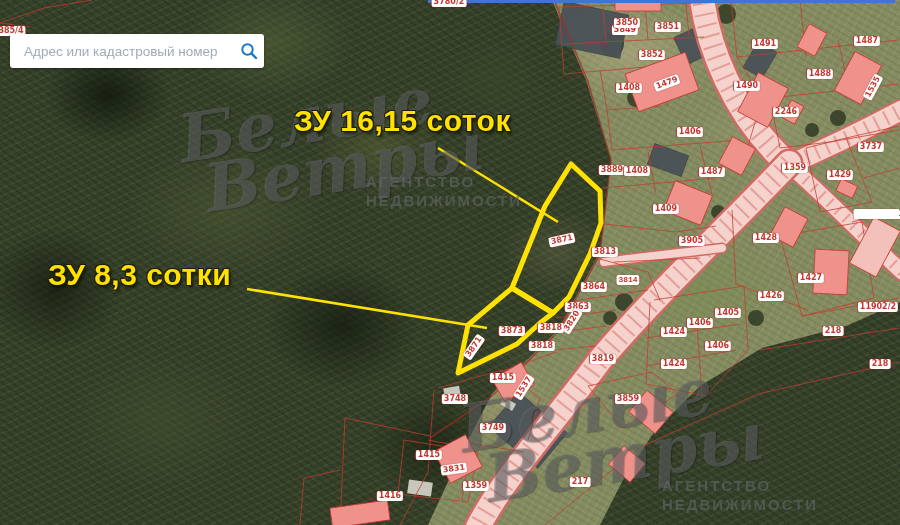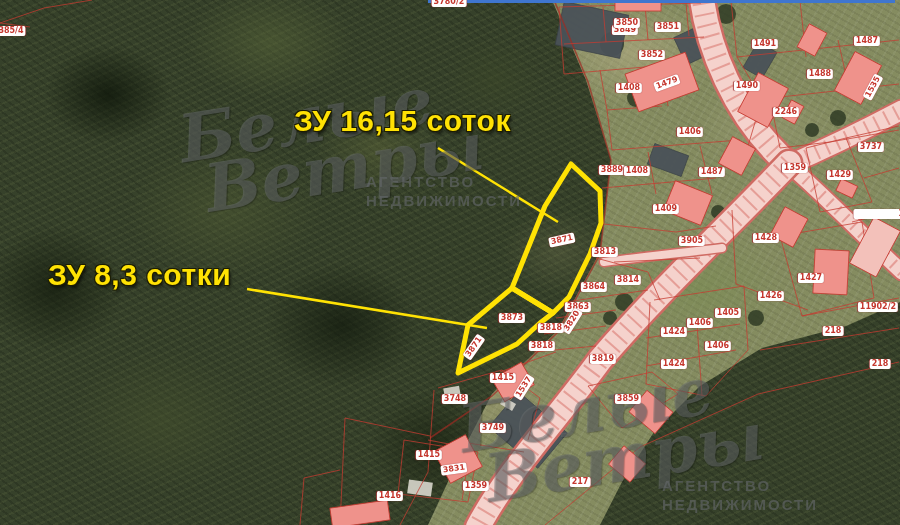--- a/index.html
+++ b/index.html
@@ -254,28 +254,28 @@
       <div class="plabel" style="left: 840px; top: 175px; transform: translate(-50%, -50%) rotate(0deg);">1429</div>
       <div class="plabel" style="left: 871px; top: 147px; transform: translate(-50%, -50%) rotate(0deg);">3737</div>
       <div class="plabel" style="left: 888px; top: 214px; transform: translate(-50%, -50%) rotate(0deg); padding-left: 45px;">1251</div>
       <div class="plabel" style="left: 666px; top: 209px; transform: translate(-50%, -50%) rotate(0deg);">1409</div>
       <div class="plabel" style="left: 692px; top: 241px; transform: translate(-50%, -50%) rotate(0deg);">3905</div>
       <div class="plabel" style="left: 766px; top: 238px; transform: translate(-50%, -50%) rotate(0deg);">1428</div>
       <div class="plabel" style="left: 612px; top: 170px; transform: translate(-50%, -50%) rotate(0deg);">3889</div>
       <div class="plabel" style="left: 637px; top: 171px; transform: translate(-50%, -50%) rotate(0deg);">1408</div>
       <div class="plabel" style="left: 562px; top: 240px; transform: translate(-50%, -50%) rotate(-12deg);">3871</div>
       <div class="plabel" style="left: 605px; top: 252px; transform: translate(-50%, -50%) rotate(0deg);">3813</div>
-      <div class="plabel" style="left: 628px; top: 280px; transform: translate(-50%, -50%) rotate(0deg);">3814</div>
+      <div class="plabel" style="left: 628px; top: 280px; transform: translate(-50%, -50%) rotate(0deg); font-family: Liberation Mono, monospace;">3814</div>
       <div class="plabel" style="left: 594px; top: 287px; transform: translate(-50%, -50%) rotate(0deg);">3864</div>
       <div class="plabel" style="left: 578px; top: 307px; transform: translate(-50%, -50%) rotate(0deg);">3863</div>
       <div class="plabel" style="left: 572px; top: 321px; transform: translate(-50%, -50%) rotate(-58deg);">3820</div>
       <div class="plabel" style="left: 551px; top: 328px; transform: translate(-50%, -50%) rotate(0deg);">3818</div>
       <div class="plabel" style="left: 542px; top: 346px; transform: translate(-50%, -50%) rotate(0deg);">3818</div>
       <div class="plabel" style="left: 569px; top: 359px; transform: translate(-50%, -50%) rotate(0deg); margin-left: 34px;">3819</div>
-      <div class="plabel" style="left: 512px; top: 318px; transform: translate(-50%, -50%) rotate(0deg);">3873</div>
+      <div class="plabel" style="left: 512px; top: 331px; transform: translate(-50%, -50%) rotate(0deg);">3873</div>
       <div class="plabel" style="left: 474px; top: 347px; transform: translate(-50%, -50%) rotate(-55deg);">3871</div>
       <div class="plabel" style="left: 503px; top: 378px; transform: translate(-50%, -50%) rotate(0deg);">1415</div>
       <div class="plabel" style="left: 524px; top: 387px; transform: translate(-50%, -50%) rotate(-58deg);">1537</div>
       <div class="plabel" style="left: 455px; top: 399px; transform: translate(-50%, -50%) rotate(0deg);">3748</div>
       <div class="plabel" style="left: 493px; top: 428px; transform: translate(-50%, -50%) rotate(0deg);">3749</div>
       <div class="plabel" style="left: 771px; top: 296px; transform: translate(-50%, -50%) rotate(0deg);">1426</div>
       <div class="plabel" style="left: 811px; top: 278px; transform: translate(-50%, -50%) rotate(0deg);">1427</div>
       <div class="plabel" style="left: 878px; top: 307px; transform: translate(-50%, -50%) rotate(0deg);">11902/2</div>
       <div class="plabel" style="left: 833px; top: 331px; transform: translate(-50%, -50%) rotate(0deg);">218</div>
       <div class="plabel" style="left: 880px; top: 364px; transform: translate(-50%, -50%) rotate(0deg);">218</div>
@@ -288,13 +288,22 @@
       <div class="plabel" style="left: 580px; top: 482px; transform: translate(-50%, -50%) rotate(0deg);">217</div>
       <div class="plabel" style="left: 476px; top: 486px; transform: translate(-50%, -50%) rotate(0deg);">1359</div>
       <div class="plabel" style="left: 390px; top: 496px; transform: translate(-50%, -50%) rotate(0deg);">1416</div>
       <div class="plabel" style="left: 429px; top: 455px; transform: translate(-50%, -50%) rotate(0deg);">1415</div>
       <div class="plabel" style="left: 454px; top: 469px; transform: translate(-50%, -50%) rotate(-8deg);">3831</div>
     </div>
 
   <div class="annot a16">ЗУ 16,15 соток</div>
   <div class="annot a8">ЗУ 8,3 сотки</div>
 
+  <div class="searchbox">
+    <input type="text" placeholder="Адрес или кадастровый номер" style="">
+    <div class="sicon">
+      <svg width="18" height="18" viewBox="0 0 18 18">
+        <circle cx="7.5" cy="7.5" r="5.2" fill="none" stroke="#1b7bc0" stroke-width="2"></circle>
+        <line x1="11.6" y1="11.6" x2="16" y2="16" stroke="#1b7bc0" stroke-width="2.4" stroke-linecap="round"></line>
+      </svg>
+    </div>
+  </div>
 </div>
 
 </body></html>

